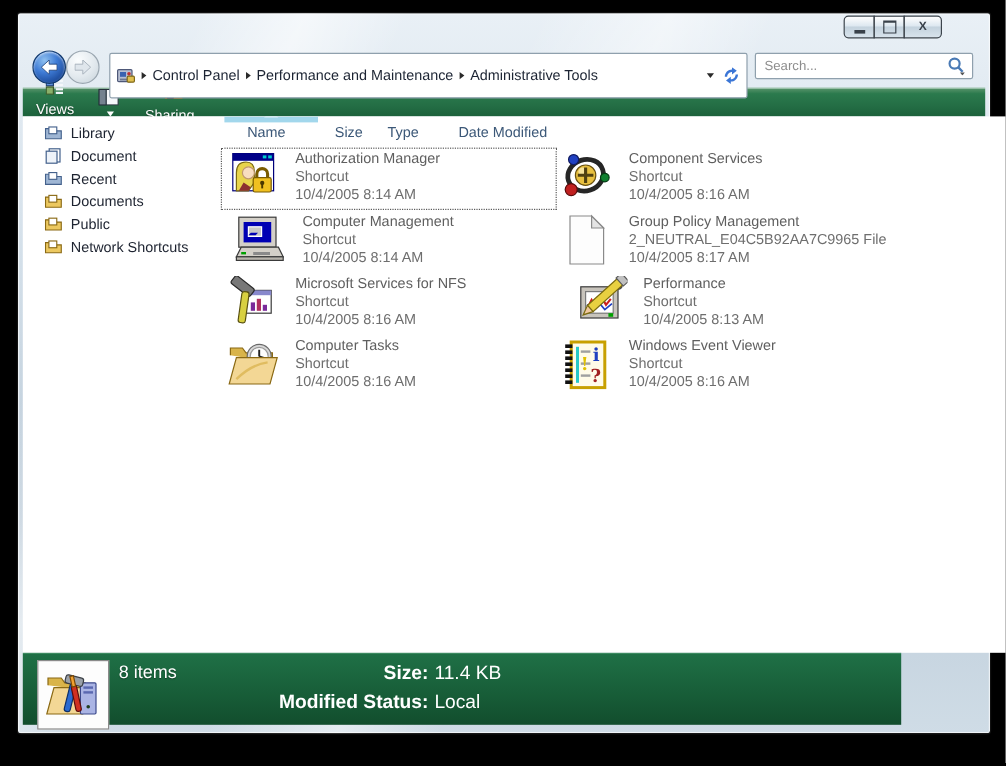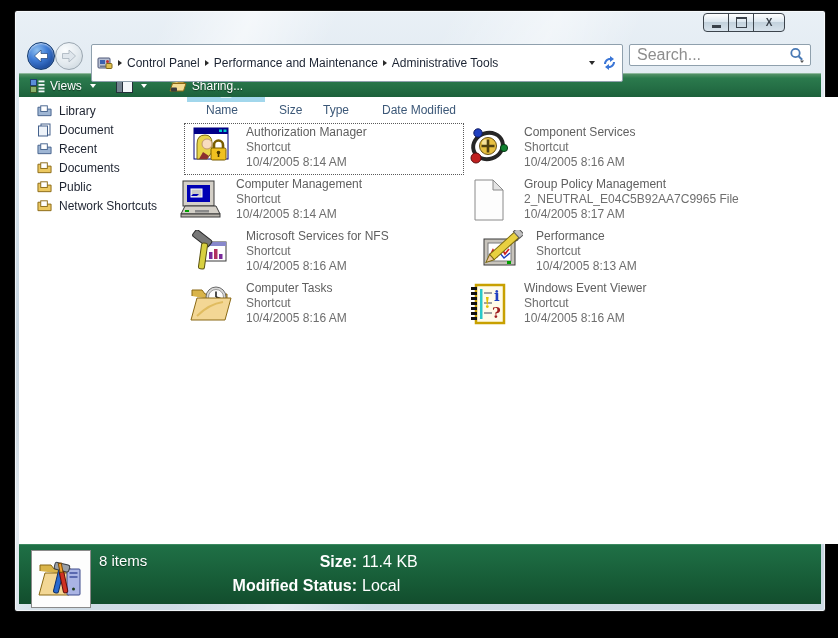--- a/index.html
+++ b/index.html
@@ -42,48 +42,48 @@
   }
   .crumb{cursor:default;white-space:nowrap;}
   .sep{width:0;height:0;border-left:4px solid #2a2a2a;border-top:3.5px solid transparent;border-bottom:3.5px solid transparent;}
   .addr-right{margin-left:auto;display:flex;align-items:center;gap:7px;}
   .caret-dark{width:0;height:0;border-top:4px solid #2a2a2a;border-left:3.5px solid transparent;border-right:3.5px solid transparent;}
   .searchbox{
     position:absolute;left:614px;top:3px;width:182px;height:22px;background:#fff;
     border:1px solid #8fa0ad;border-radius:2px;display:flex;align-items:center;padding:0 5px;box-sizing:border-box;
   }
   .searchbox input{
-    border:none;outline:none;flex:1;font-size:16px;color:#404040;font-family:"Liberation Sans",sans-serif;background:transparent;min-width:0;
+    border:none;outline:none;flex:1;font-size:11px;color:#404040;font-family:"Liberation Sans",sans-serif;background:transparent;min-width:0;
   }
   .searchbox input::placeholder{color:#8d8d8d;}
   
   .toolbar{
     position:absolute;left:4px;top:62px;width:802px;height:24px;
     background:linear-gradient(180deg,#549168 0%,#2b7a4d 18%,#246e45 60%,#1c613b 100%);
     border-top:1px solid #8db89c;display:flex;align-items:center;padding:0 4px;box-sizing:border-box;
     color:#fff;font-size:12px;text-shadow:0 1px 1px rgba(0,0,0,.45);
   }
-  .tb-btn{display:flex;align-items:center;gap:5px;padding:2px 7px;border-radius:2px;cursor:default;}
+  .tb-btn{display:flex;align-items:center;gap:5px;padding:2px 7px;border-radius:2px;cursor:default;flex-direction:column;}
   .caret-white{width:0;height:0;border-top:4px solid #fff;border-left:3.5px solid transparent;border-right:3.5px solid transparent;margin-left:3px;}
   
   .content{
     position:absolute;left:4px;top:86px;width:836px;height:447px;background:#fff;overflow:hidden;
   }
   .side-item{position:absolute;left:18px;height:19px;display:flex;align-items:center;gap:7px;font-size:12px;color:#1d2330;cursor:default;}
   .col-hdr{position:absolute;top:6px;font-size:12px;color:#3c5878;cursor:default;}
   .sort-strip{position:absolute;left:168px;top:0;width:78px;height:5px;background:#a2d7ec;}
   .sort-strip::after{content:'';position:absolute;left:33px;top:-4px;width:0;height:0;border-left:6px solid transparent;border-right:6px solid transparent;border-bottom:5px solid #dff3fa;}
   .tile{position:absolute;width:278px;height:50px;cursor:default;}
   .tile.selected{outline:1px dotted #5a5a5a;}
   .tile-icon{position:absolute;left:4px;top:2px;width:44px;height:44px;}
   .tile-text{position:absolute;left:61px;top:1px;font-size:12px;line-height:15px;color:#6e6e6e;white-space:nowrap;}
   .tile-text .t-name{color:#5f5f5f;}
   
   .statusbar{
-    position:absolute;left:4px;top:533px;width:802px;height:59px;
+    position:absolute;left:4px;top:533px;width:732px;height:59px;
     background:linear-gradient(180deg,#1f7046 0%,#175c37 60%,#124d2d 100%);
     border-top:1px solid #3c8a60;color:#fff;
   }
   .status-bigicon{position:absolute;left:12px;top:5px;width:58px;height:56px;background:#fdfdfd;border:1px solid #8a8a8a;display:flex;align-items:center;justify-content:center;}
   .status-count{position:absolute;left:80px;top:7px;font-size:15px;text-shadow:0 1px 1px rgba(0,0,0,.4);}
   .status-detail{position:absolute;left:180px;top:8px;font-size:16px;}
   .sd-row{display:flex;margin-bottom:6px;}
   .sd-label{width:158px;text-align:right;font-weight:bold;}
   .sd-value{margin-left:5px;}
   svg{display:block;}
@@ -247,21 +247,21 @@
             <rect x="28.7" y="27" width="1.6" height="4" fill="#4a3800"></rect>
         </svg>
       </span>
       <div class="tile-text">
         <div class="t-name">Authorization Manager</div>
         <div>Shortcut</div>
         <div>10/4/2005 8:14 AM</div>
       </div>
     </div>
 
-    <div class="tile" style="left:156px;top:79px;text-decoration:underline;">
+    <div class="tile" style="left:172px;top:79px;text-decoration:underline;">
       <span class="tile-icon">
         <svg width="44" height="44" viewBox="0 0 44 44">
           <rect x="4" y="3" width="31" height="25" fill="#d4d0c8" stroke="#3a3a3a"></rect>
           <rect x="8" y="7" width="23" height="17" fill="#0000b4"></rect>
           <rect x="12" y="11" width="11" height="8" fill="#c8c8c8" stroke="#fff"></rect>
           <path d="M14 16 h6 l-2 2 h-6 z" fill="#0000b4"></path>
           <path d="M2 36 L6 28 L37 28 L41 36 Z" fill="#d4d0c8" stroke="#3a3a3a"></path>
           <rect x="2" y="36" width="39" height="3" fill="#b8b4ac" stroke="#3a3a3a"></rect>
           <rect x="6" y="32" width="4" height="2" fill="#00a000"></rect>
           <rect x="16" y="32" width="14" height="2.5" fill="#8a8a8a"></rect>

